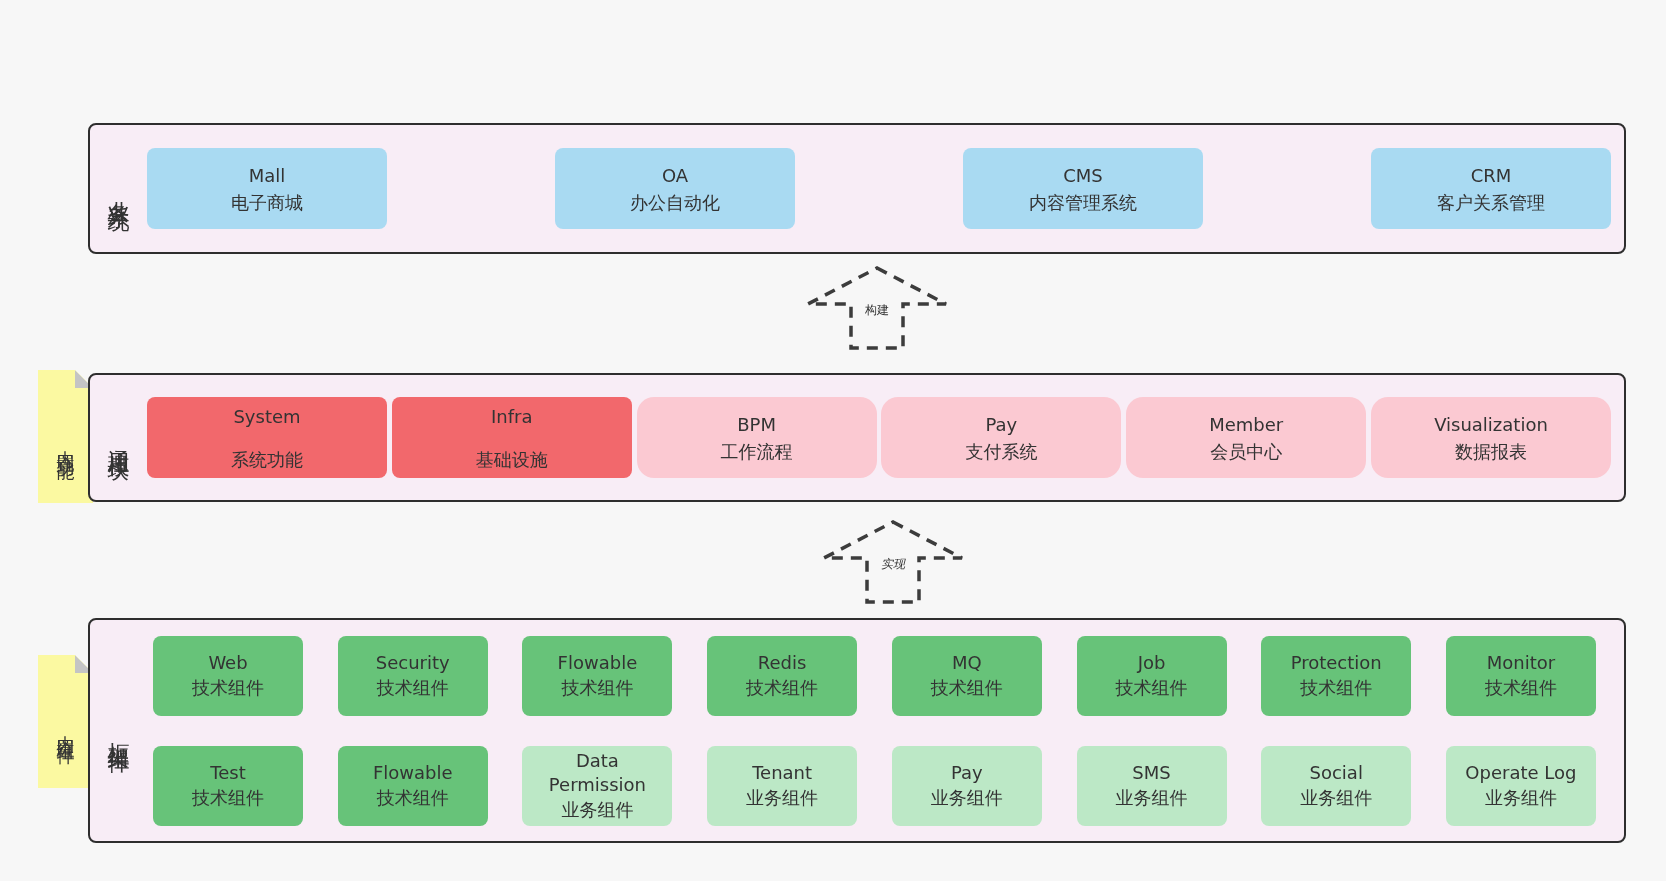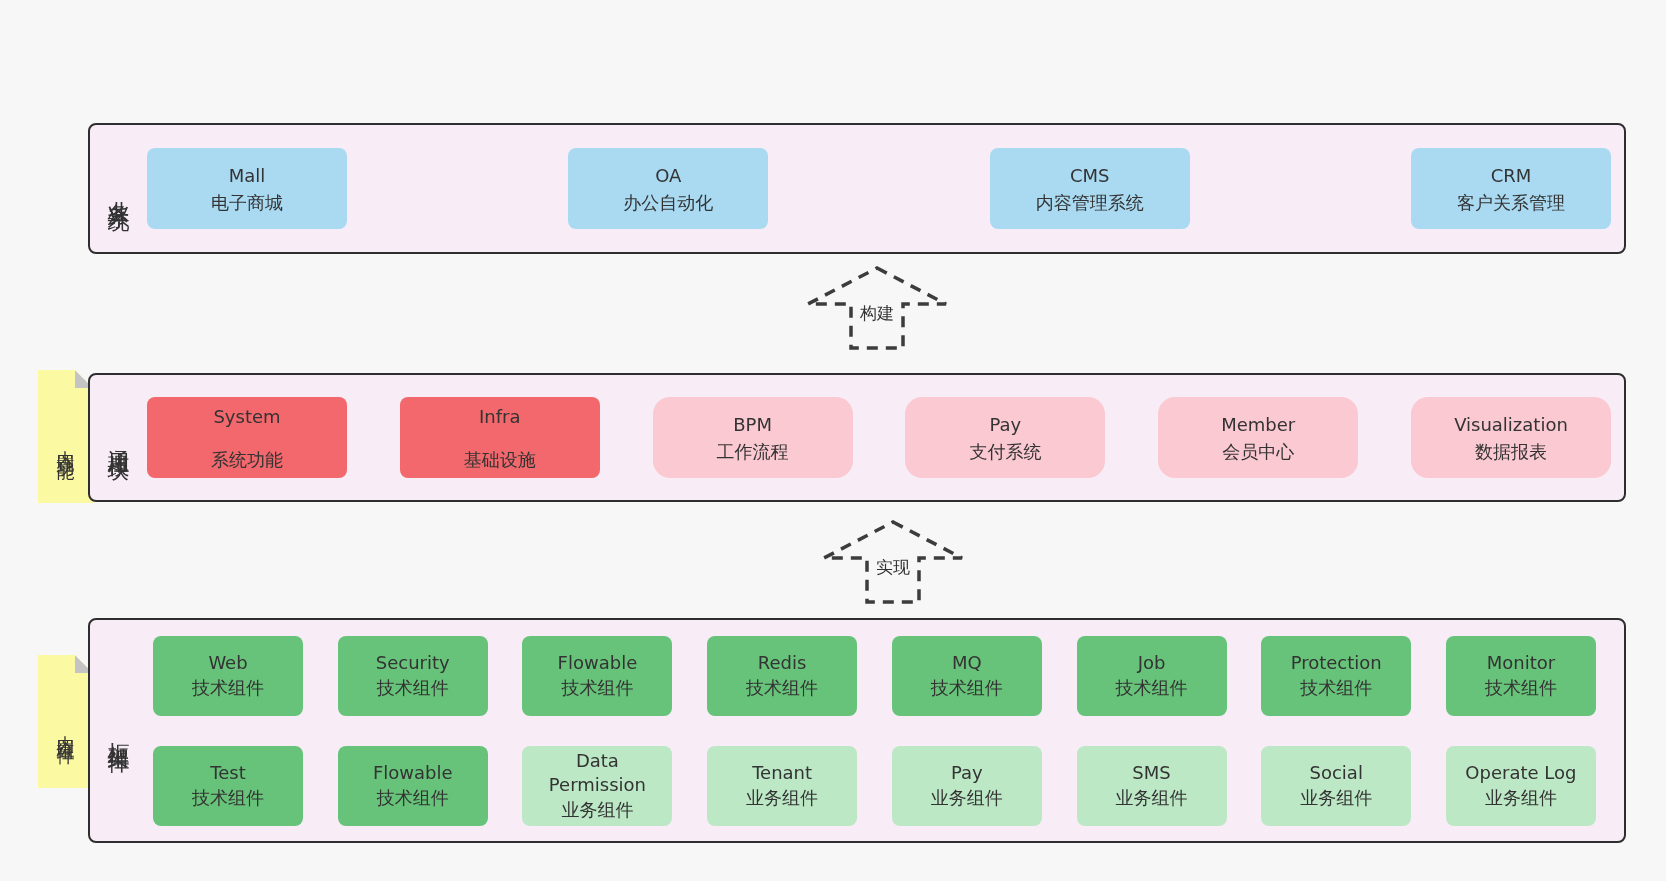--- a/index.html
+++ b/index.html
@@ -32,21 +32,21 @@
   .boxes{
     flex:1; display:flex; align-items:center; justify-content:space-between;
     padding:0 13px 0 0;
   }
   .boxes-col{
     flex:1; display:flex; flex-direction:column; justify-content:center;
     gap:30px; padding:0 28px 0 6px;
   }
   .row{display:flex; justify-content:space-between;}
   .box{
-    width:200px; height:81px; border-radius:8px;
+    width:240px; height:81px; border-radius:8px;
     display:flex; flex-direction:column; align-items:center; justify-content:center;
     text-align:center; font-size:18px; line-height:1.5;
   }
   .row .box{width:150px; height:80px; line-height:1.35;}
   .box.blue{background:var(--blue);}
   .box.red{background:var(--red);gap:16px;}
   .box.pink{background:var(--pink);border-radius:17px;}
   .box.green{background:var(--green);}
   .box.green-light{background:var(--green-light);}
   .box .bn.narrow{max-width:100px;}
@@ -61,28 +61,28 @@
   .note::after{
     content:""; position:absolute; top:0; right:0; width:18px; height:18px;
     background:var(--fold-gray); clip-path:polygon(0 0, 100% 100%, 0 100%);
   }
   .note span{
     writing-mode:vertical-rl; text-orientation:upright;
     font-size:18px; letter-spacing:4px; padding-top:14px;
   }
   .arrow{position:absolute; width:142px; height:84px; z-index:0;}
   #arrow-build{left:806px; top:266px;}
-  #arrow-implement{left:822px; top:520px;}
+  #arrow-implement{left:822px; top:520px;font-style:italic;}
   .arrow svg{width:100%; height:100%; display:block;}
   .arrow polygon{
     fill:none; stroke:var(--arrow-stroke); stroke-width:3.5; stroke-dasharray:11 8;
   }
   .arrow-label{
     position:absolute; left:50%; top:36px; transform:translateX(-50%);
-    background:var(--page-bg); font-size:17px; padding:0 3px; white-space:nowrap;
+    background:var(--page-bg); font-size:12px; padding:0 3px; white-space:nowrap;
   }
 </style>
 </head>
 <body>
 
 <div class="page">
 
   <div class="note" id="note-common">
     <span>内置功能</span>
   </div>

